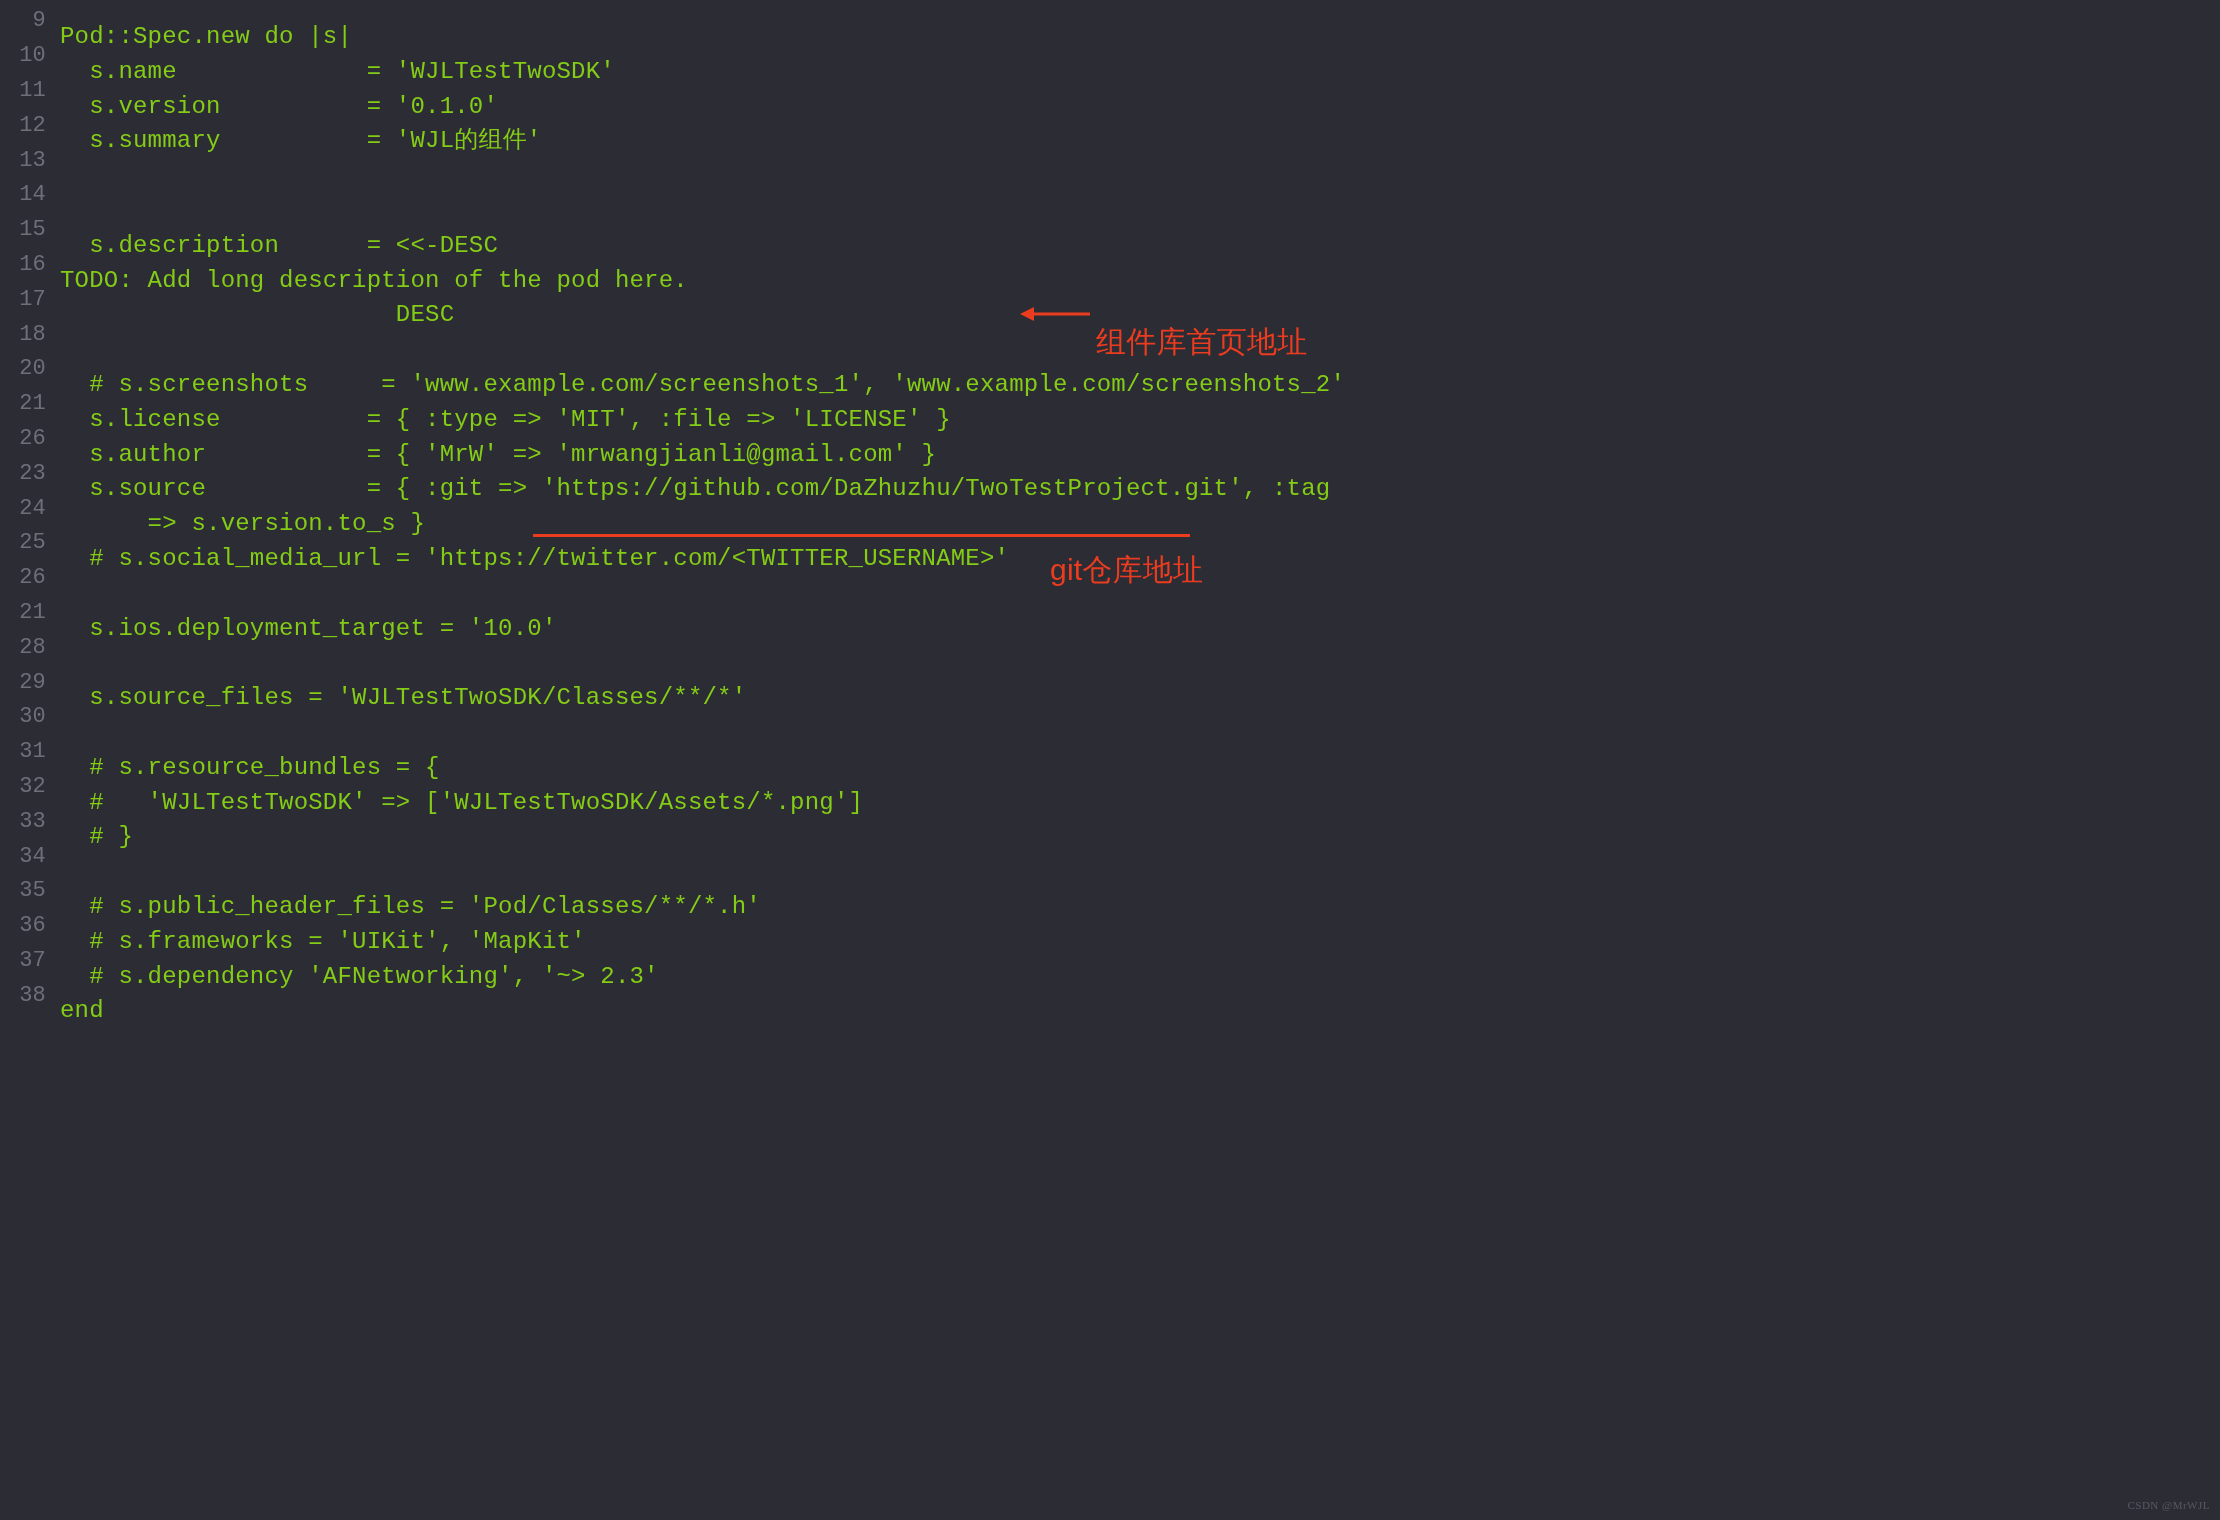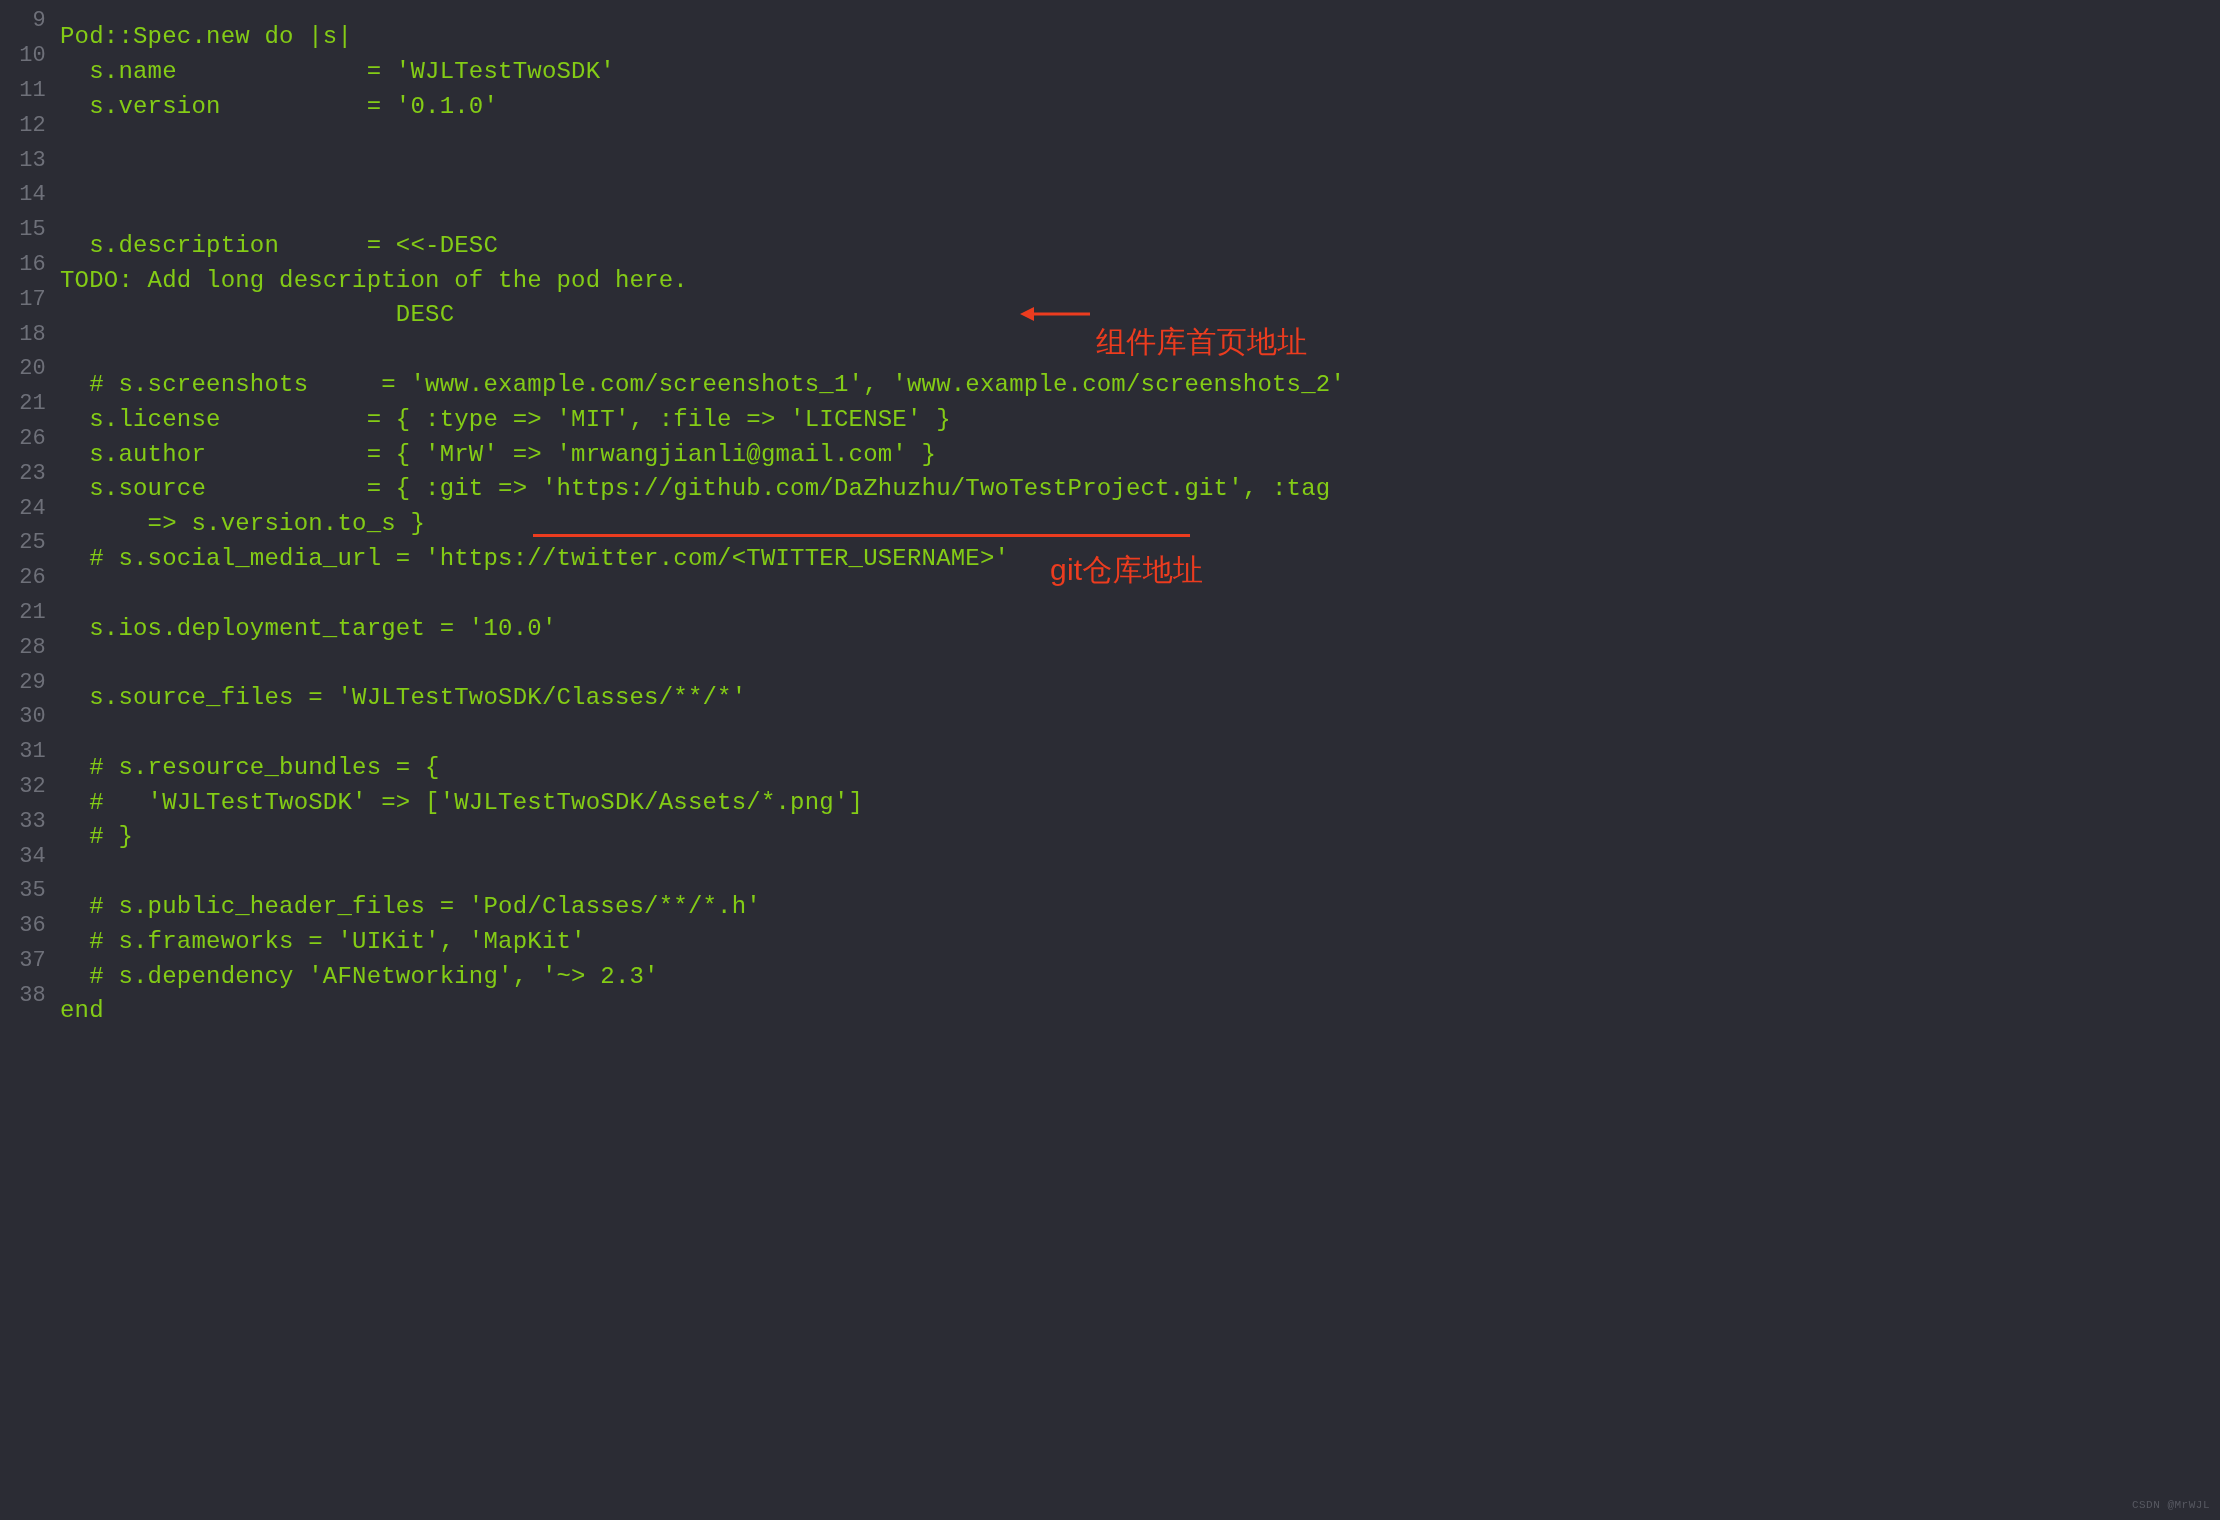--- a/index.html
+++ b/index.html
@@ -54,33 +54,33 @@
     position: absolute;
     height: 0;
     border-bottom: 3px solid #ec3c1f;
   }
   .watermark {
     position: absolute;
     right: 10px;
     bottom: 6px;
     color: #7a7c85;
     font-size: 11px;
-    font-family: Liberation Mono, monospace;
+    font-family: Liberation Serif, serif;
     letter-spacing: 0.5px;
     opacity: 0.55;
   }
 </style>
 </head>
 <body>
 
 <div class="editor" id="editor">
     <div class="line"><span class="gutter">9</span><span class="code">Pod::Spec.new do |s|</span></div>
     <div class="line"><span class="gutter">10</span><span class="code">  s.name             = 'WJLTestTwoSDK'</span></div>
     <div class="line"><span class="gutter">11</span><span class="code">  s.version          = '0.1.0'</span></div>
-    <div class="line"><span class="gutter">12</span></div>
+    <div class="line"><span class="gutter">12</span><span class="code">  s.summary          = 'WJL的组件'</span></div>
     <div class="line"><span class="gutter">13</span><span class="code"></span></div>
     <div class="line"><span class="gutter">14</span><span class="code"></span></div>
     <div class="line"><span class="gutter">15</span><span class="code">  s.description      = &lt;&lt;-DESC</span></div>
     <div class="line"><span class="gutter">16</span><span class="code">TODO: Add long description of the pod here.</span></div>
     <div class="line"><span class="gutter">17</span><span class="code">                       DESC</span></div>
     <div class="line"><span class="gutter">18</span><span class="code"></span></div>
     <div class="line"><span class="gutter">20</span><span class="code">  # s.screenshots     = 'www.example.com/screenshots_1', 'www.example.com/screenshots_2'</span></div>
     <div class="line"><span class="gutter">21</span><span class="code">  s.license          = { :type =&gt; 'MIT', :file =&gt; 'LICENSE' }</span></div>
     <div class="line"><span class="gutter">26</span><span class="code">  s.author           = { 'MrW' =&gt; 'mrwangjianli@gmail.com' }</span></div>
     <div class="line"><span class="gutter">23</span><span class="code">  s.source           = { :git =&gt; 'https://github.com/DaZhuzhu/TwoTestProject.git', :tag</span></div>

